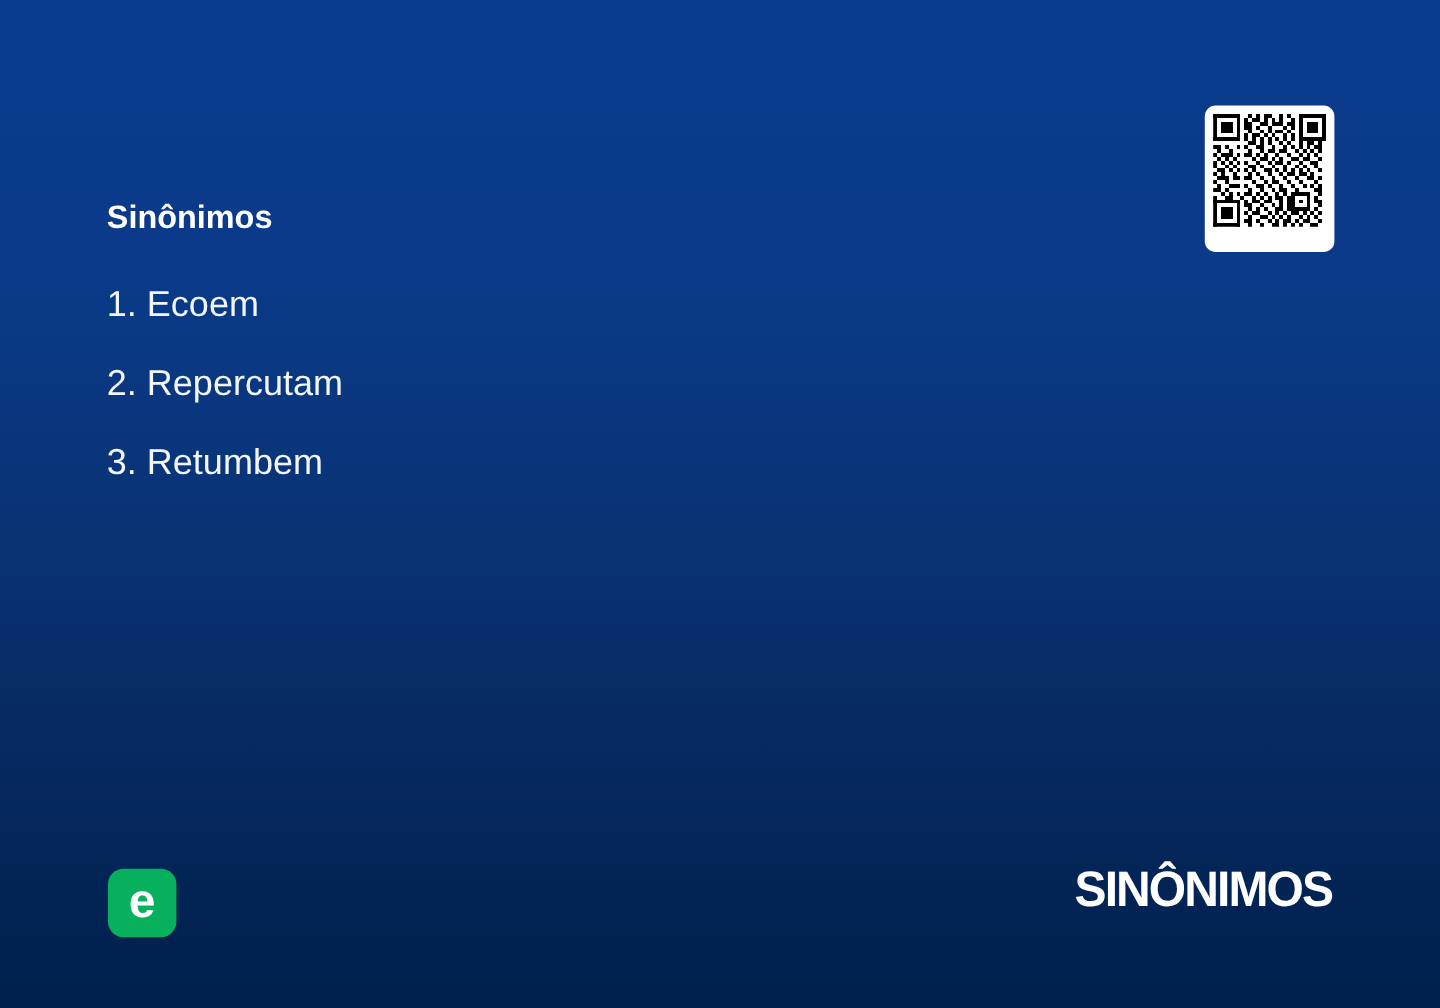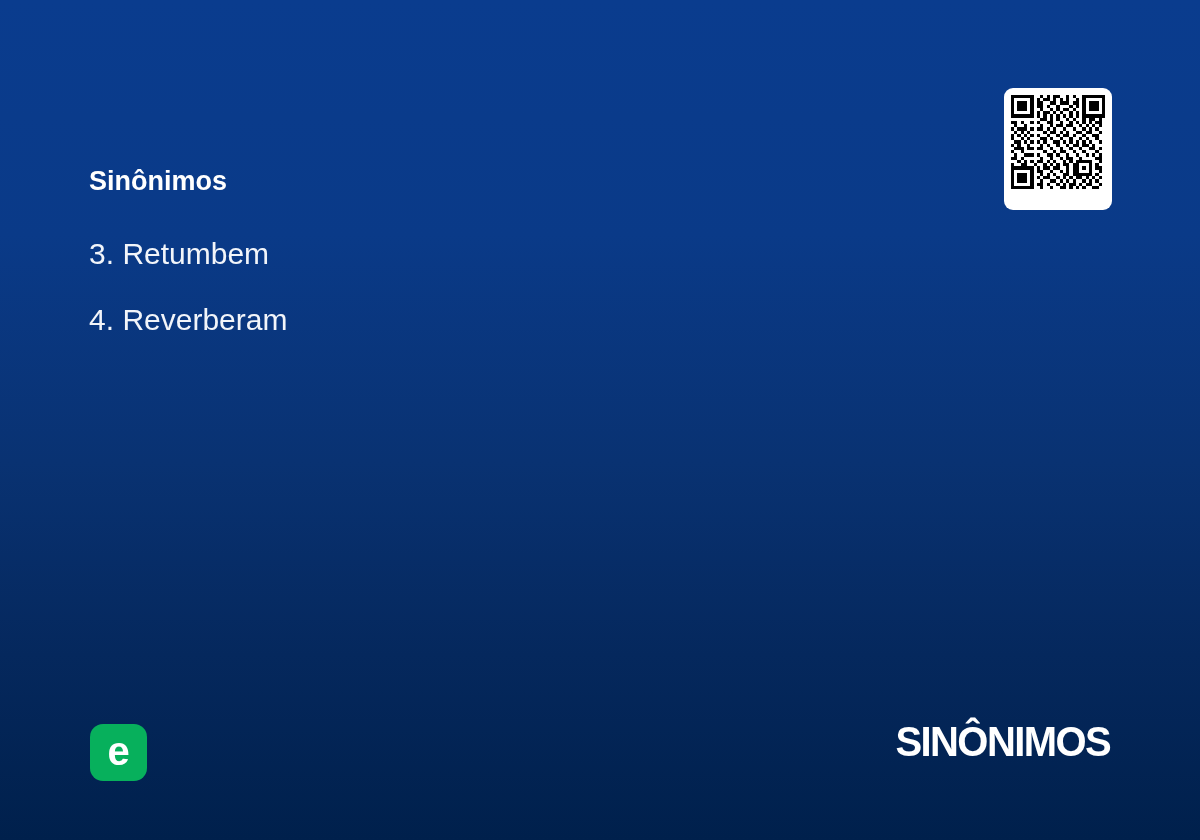--- a/index.html
+++ b/index.html
@@ -119,26 +119,30 @@
 </head>
 <body>
 
 <div class="card">
 
 
   <div class="word-subtitle">Sinônimos</div>
 
   <ol class="synonym-list">
     <li class="synonym-item">
+      <span class="synonym-index">1.</span>
+      <span class="synonym-label">Ecoem</span>
+    </li>
+    <li class="synonym-item">
+      <span class="synonym-index">2.</span>
+      <span class="synonym-label">Repercutam</span>
+    </li>
+    <li class="synonym-item">
       <span class="synonym-index">3.</span>
       <span class="synonym-label">Retumbem</span>
-    </li>
-    <li class="synonym-item">
-      <span class="synonym-index">4.</span>
-      <span class="synonym-label">Reverberam</span>
     </li>
   </ol>
 
   <div class="qr-card">
     <svg viewBox="0 0 29 29" shape-rendering="crispEdges">
       <rect width="29" height="29" fill="#ffffff"></rect>
       <g fill="#000000">
 
         <rect x="0" y="0" width="7" height="1"></rect>
           <rect x="0" y="6" width="7" height="1"></rect>

